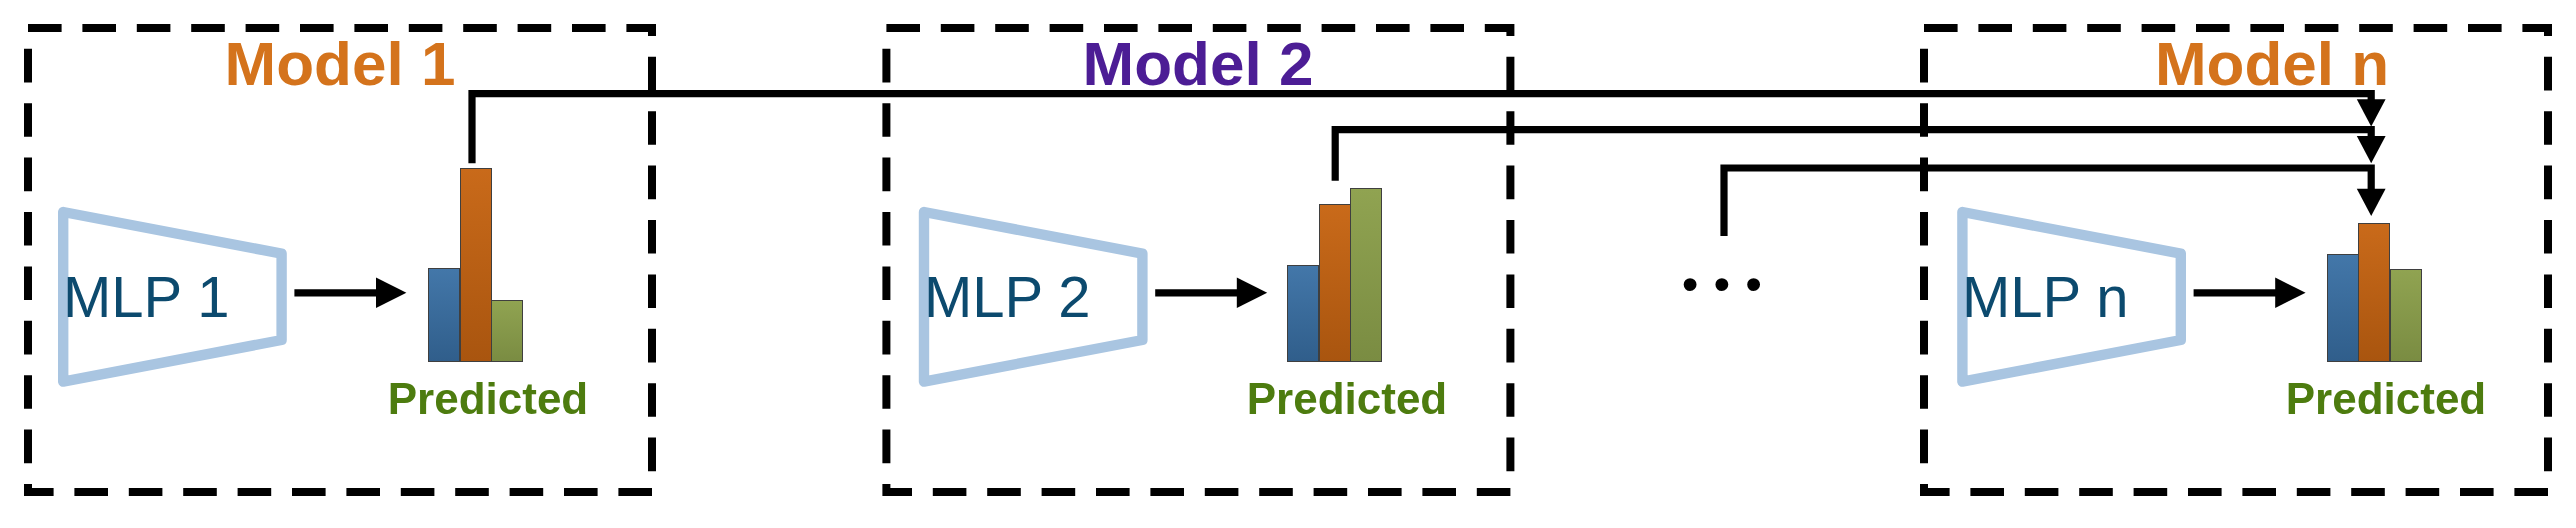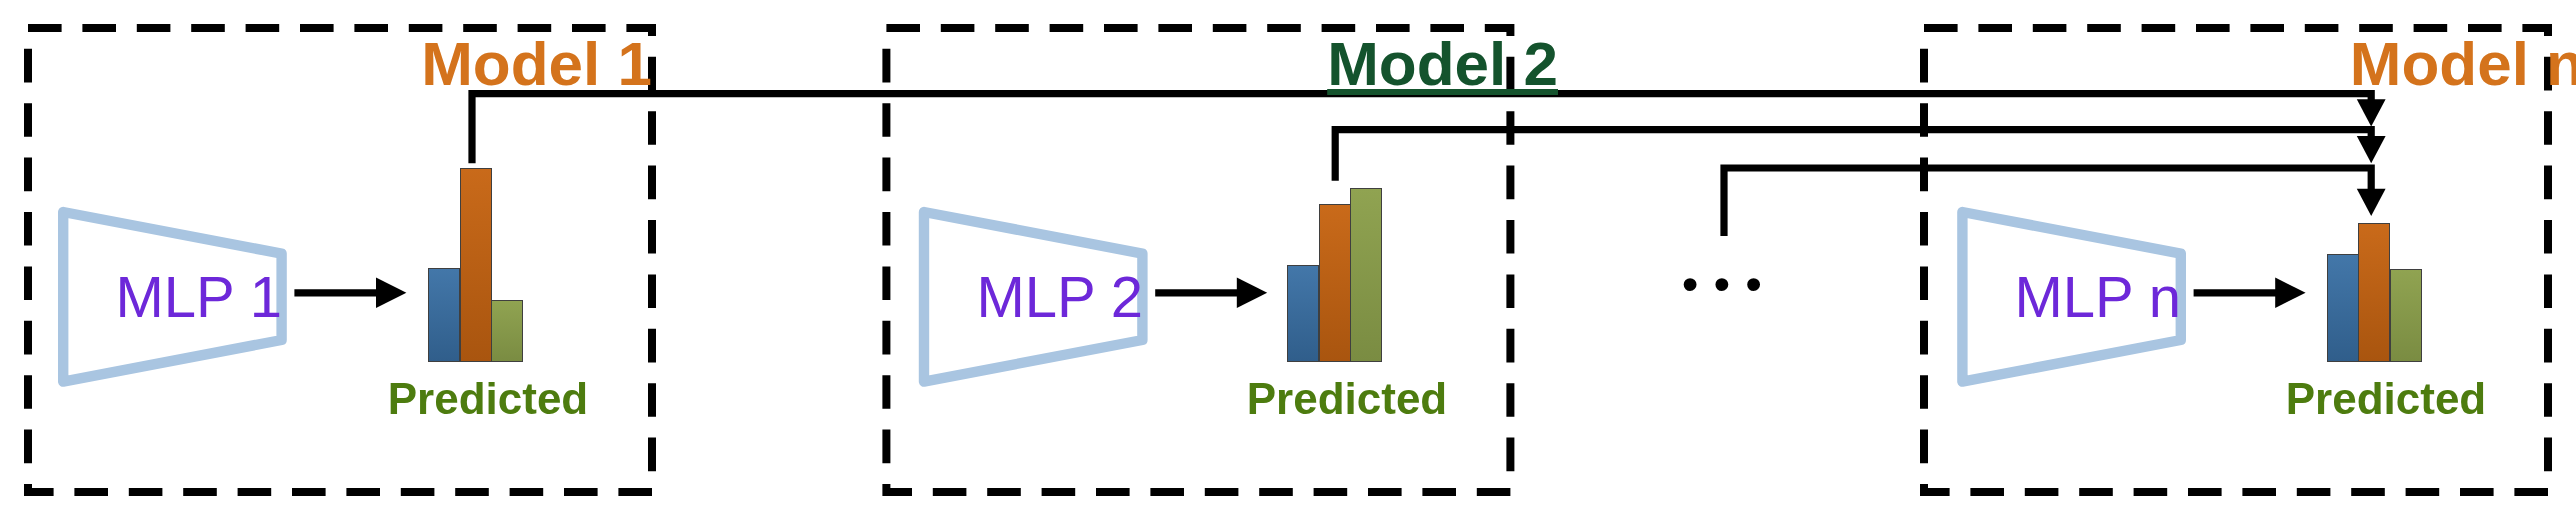--- a/index.html
+++ b/index.html
@@ -6,25 +6,25 @@
   #stage{
     position:relative;width:2576px;height:528px;background:#ffffff;overflow:hidden;
     font-family:"Liberation Sans",sans-serif;
   }
   #shapes{position:absolute;left:0;top:0;z-index:1;}
   .ln{fill:none;stroke-width:9;stroke-linejoin:miter;stroke-linecap:butt;}
   .boxln{fill:none;stroke-width:10;stroke-dasharray:42 26;}
   .trap{stroke-width:13;stroke-linejoin:round;}
   .mtitle{
     position:absolute;top:32px;width:624px;z-index:2;
-    text-align:right;font-size:62px;font-weight:bold;line-height:64px;white-space:nowrap;
+    text-align:center;font-size:62px;font-weight:bold;line-height:64px;white-space:nowrap;
   }
   .mlp{
-    position:absolute;top:265px;width:219px;z-index:2;color:#6d28d9;
-    text-align:right;font-size:58px;font-weight:400;line-height:64px;white-space:nowrap;
+    position:absolute;top:265px;width:219px;z-index:2;color:#0c4a6e;
+    text-align:left;font-size:58px;font-weight:400;line-height:64px;white-space:nowrap;
   }
   .bar{
     position:absolute;bottom:166px;width:32px;z-index:2;
     border:1.6px solid #3F3F3F;box-sizing:border-box;
   }
   .plabel{
     position:absolute;top:370px;width:272px;z-index:2;color:#4d7c0f;
     text-align:center;font-size:44px;font-weight:bold;line-height:58px;white-space:nowrap;
   }
   .dots{
@@ -76,21 +76,21 @@
 
   <div class="mtitle" style="left: 28px; color: rgb(212, 115, 28);">Model 1</div>
   <div class="mlp" style="left:63px">MLP 1</div>
   <div class="bar" style="left: 428px; height: 94px; background: linear-gradient(rgb(67, 119, 169), rgb(48, 94, 139)); border-color: rgb(63, 63, 63);"></div>
   <div class="bar" style="left: 460px; height: 194px; background: linear-gradient(rgb(201, 106, 26), rgb(169, 85, 15)); border-color: rgb(63, 63, 63);"></div>
   <div class="bar" style="left: 491px; height: 62px; background: linear-gradient(rgb(144, 163, 81), rgb(122, 140, 66)); border-color: rgb(63, 63, 63);"></div>
   <div class="plabel" style="left:352px">
     <div>Predicted</div>
   </div>
 
-  <div class="mtitle" style="left: 934px; color: #14532d; text-decoration: underline;">Model 2</div>
+  <div class="mtitle" style="left: 886px; color: #4c1d95;">Model 2</div>
   <div class="mlp" style="left:924px">MLP 2</div>
   <div class="bar" style="left: 1287px; height: 97px; background: linear-gradient(rgb(67, 119, 169), rgb(48, 94, 139)); border-color: rgb(63, 63, 63);"></div>
   <div class="bar" style="left: 1319px; height: 158px; background: linear-gradient(rgb(201, 106, 26), rgb(169, 85, 15)); border-color: rgb(63, 63, 63);"></div>
   <div class="bar" style="left: 1350px; height: 174px; background: linear-gradient(rgb(144, 163, 81), rgb(122, 140, 66)); border-color: rgb(63, 63, 63);"></div>
   <div class="plabel" style="left:1211px">
     <div>Predicted</div>
   </div>
 
   <div class="dots">•••</div>
 

